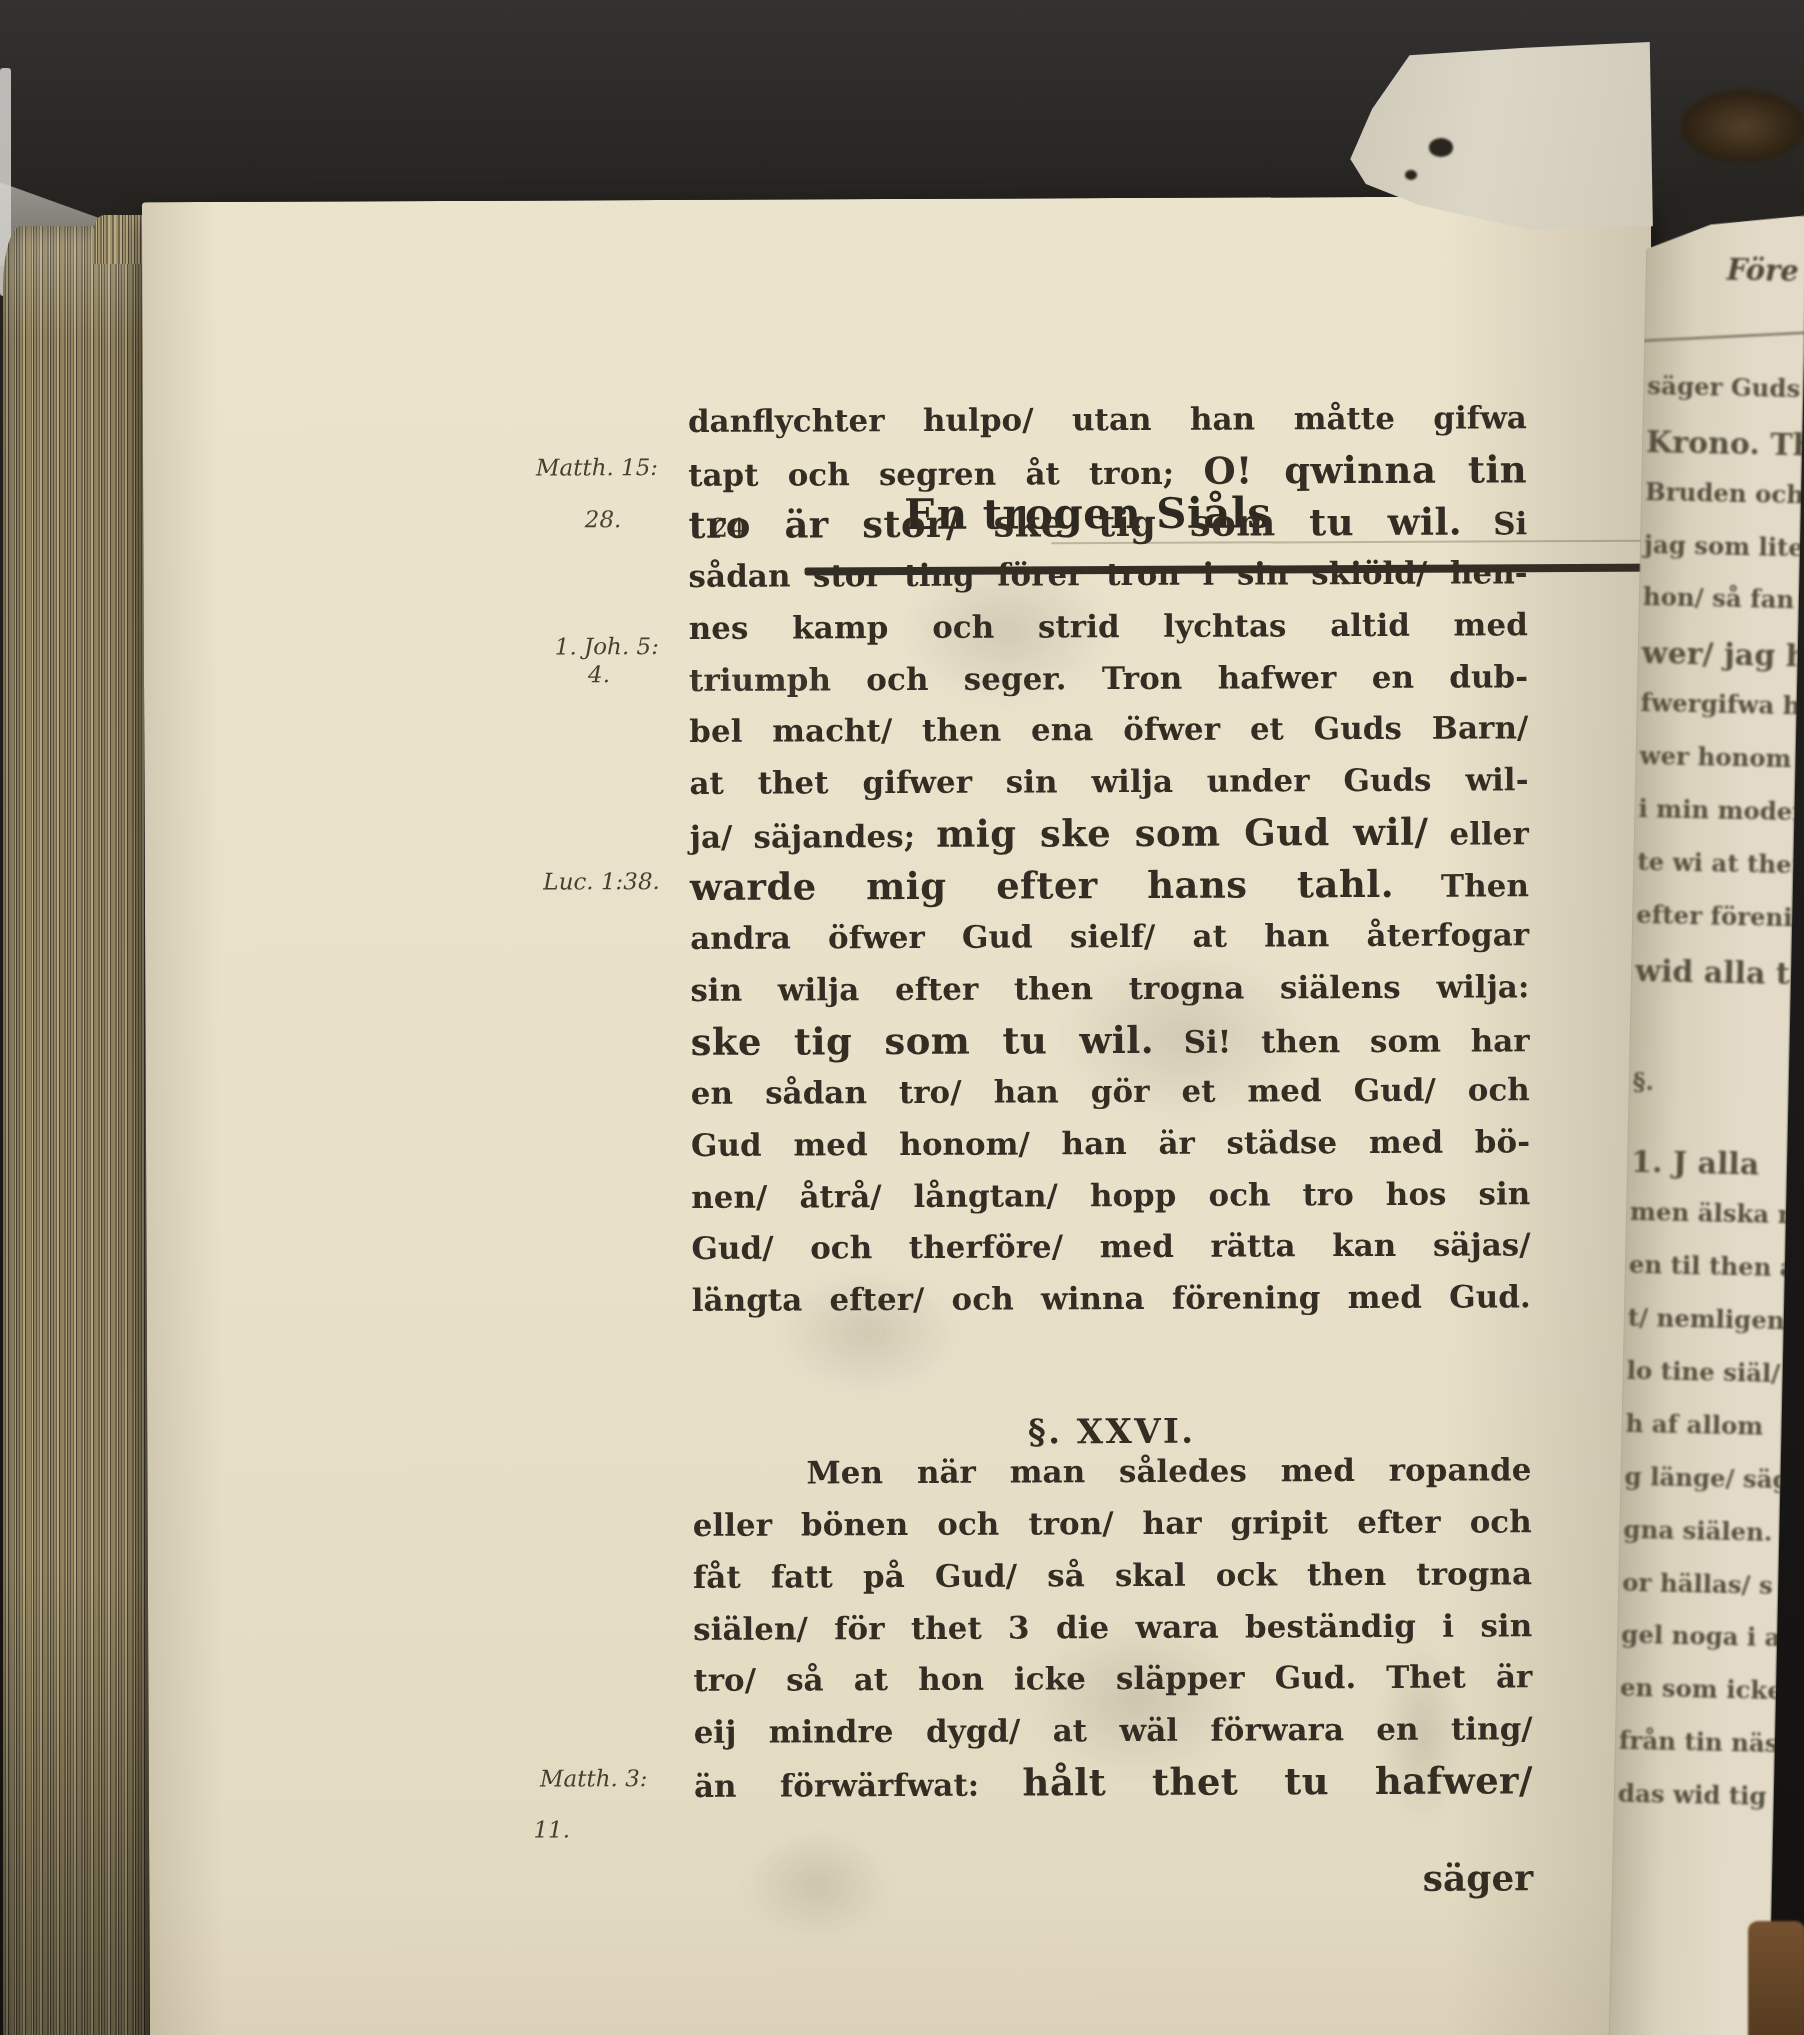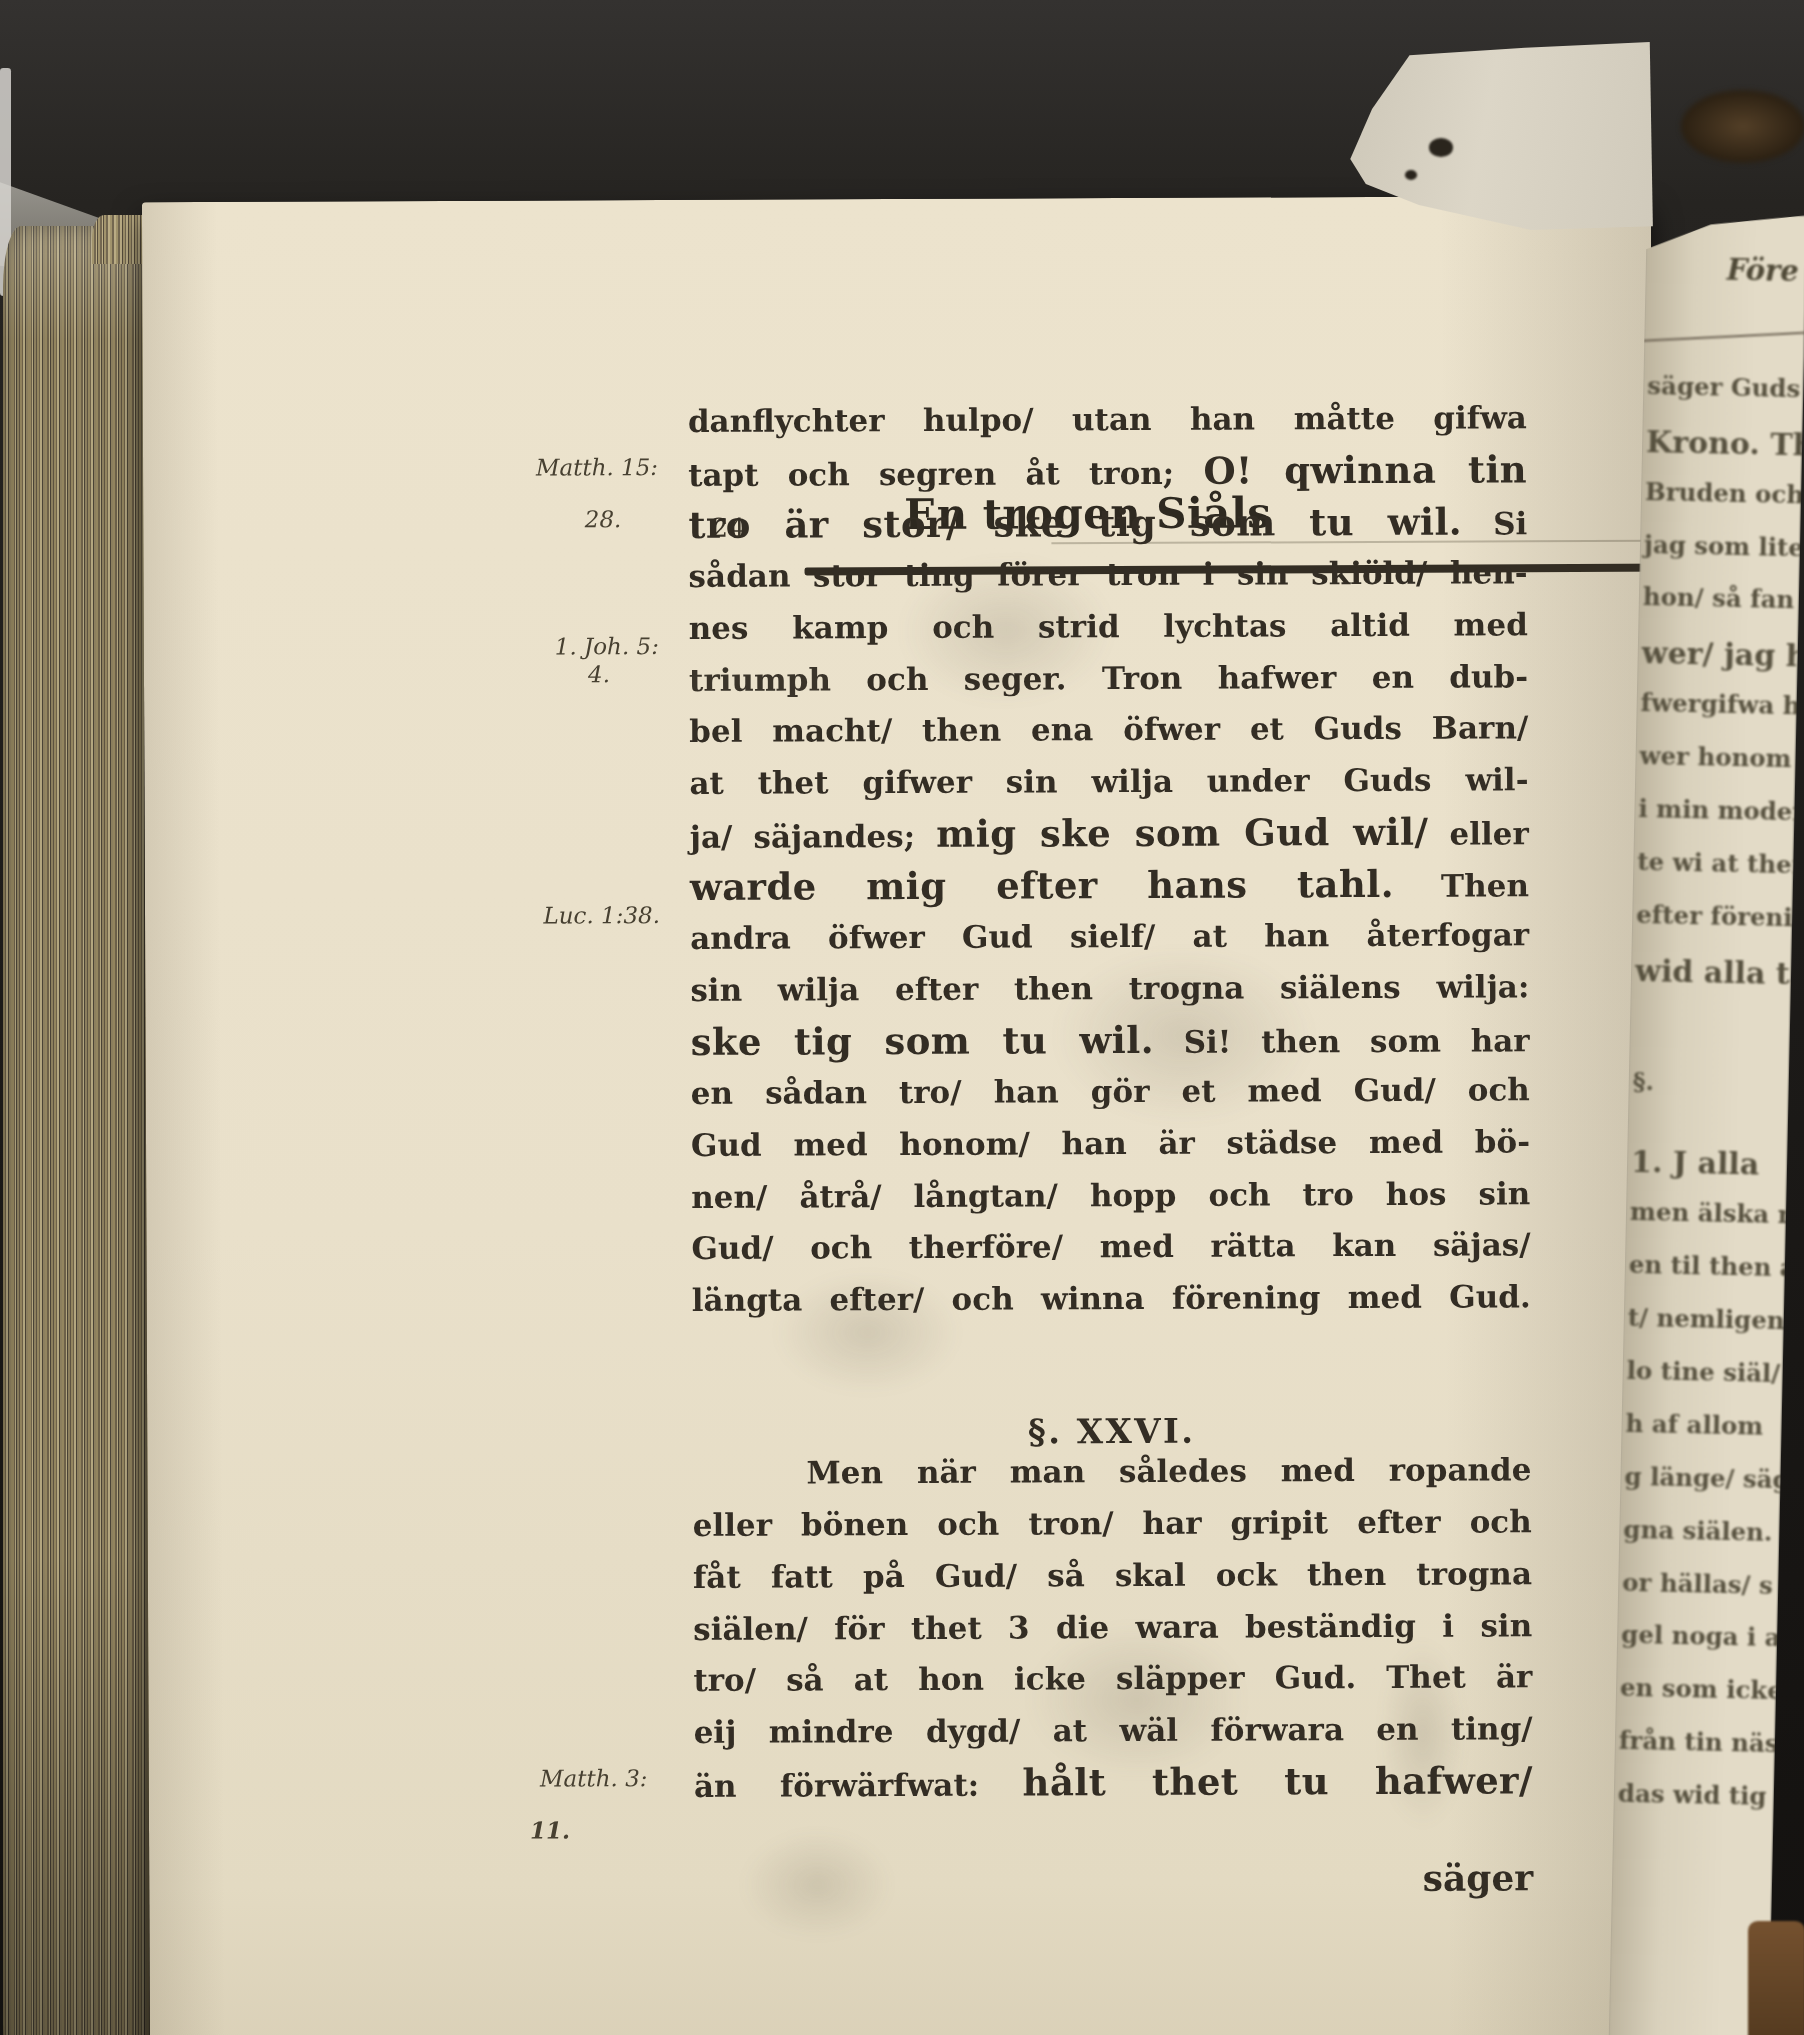--- a/index.html
+++ b/index.html
@@ -153,23 +153,23 @@
         <div class="line" style="top: 1406px;"><span class="seg">siälen/ för thet 3 die wara beständig i sin</span></div>
         <div class="line" style="top: 1457px;"><span class="seg">tro/ så at hon icke släpper Gud. Thet är</span></div>
         <div class="line" style="top: 1509px;"><span class="seg">eij mindre dygd/ at wäl förwara en ting/</span></div>
         <div class="line" style="top: 1561px;"><span class="seg">än förwärfwat: </span><span class="seg em">hålt thet tu hafwer/</span></div>
       </div>
     <div id="margin-notes">
         <div class="mnote" style="top: 254px;">Matth. 15:</div>
         <div class="mnote" style="top: 306px; transform: translateX(-37px);">28.</div>
         <div class="mnote" style="top: 433px;">1. Joh. 5:</div>
         <div class="mnote" style="top: 461px; transform: translateX(-49px);">4.</div>
-        <div class="mnote" style="top: 702px;">Luc. 1:38.</div>
+        <div class="mnote" style="top: 668px;">Luc. 1:38.</div>
         <div class="mnote" style="top: 1565px; transform: translateX(-16.3px);">Matth. 3:</div>
-        <div class="mnote" style="top: 1616px; transform: translateX(-94px); font-weight: bold;">11.</div>
+        <div class="mnote" style="top: 1616px; transform: translateX(-94px);">11.</div>
       </div>
 
     <div id="section-heading">§. XXVI.</div>
     <div id="catchword">säger</div>
   </div>
 
   <div id="right-page">
     <div id="rp-header">Före</div>
     <div id="rp-rule"></div>
     <div id="rp-frags">

